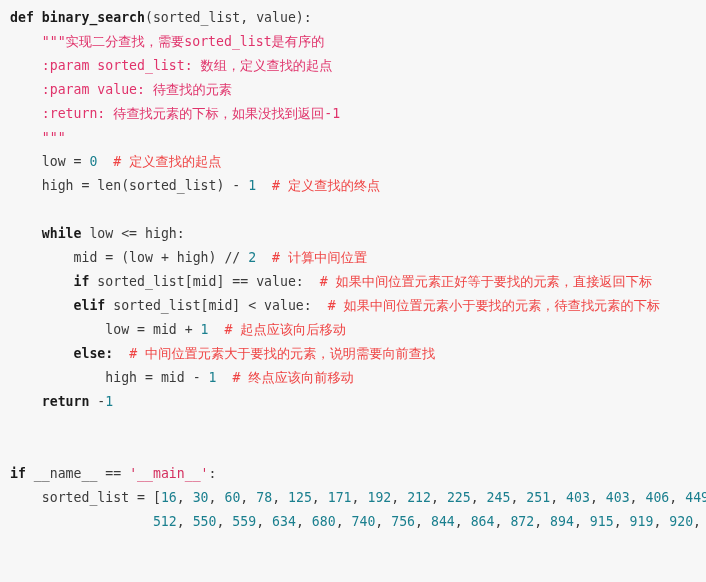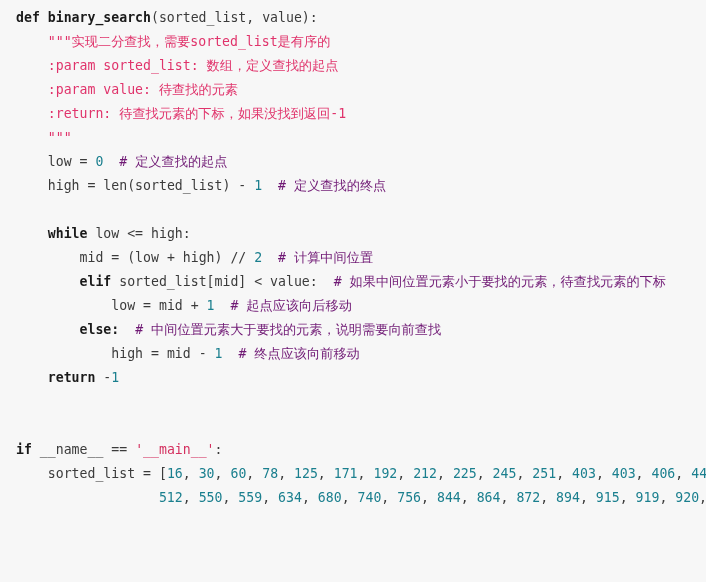--- a/index.html
+++ b/index.html
@@ -10,56 +10,57 @@
   body {
     width: 706px;
     height: 582px;
     overflow: hidden;
     font-family: "DejaVu Sans Mono", "Liberation Mono", monospace;
   }
   #code-view {
     box-sizing: border-box;
     width: 706px;
     height: 582px;
-    padding: 6px 0 0 16px;
+    padding: 6px 0 0 10px;
     background: #f7f7f7;
   }
   .code-line {
     height: 24px;
     line-height: 24px;
     font-size: 13.2px;
     white-space: pre;
     color: #3b3b3b;
     letter-spacing: 0px;
   }
   .tok { white-space: pre; }
   .kw   { color: #1a1a1a; font-weight: bold; }
   .name { color: #1a1a1a; font-weight: bold; }
   .plain{ color: #3b3b3b; }
   .num  { color: #1a7f8e; }
   .str  { color: #d4305f; }
   .doc  { color: #e0336b; }
-  .cmt  { color: #701a75; }
+  .cmt  { color: #ef4444; }
   .op   { color: #3b3b3b; }
 </style>
 </head>
 <body>
 
 <div id="code-view">
     <div class="code-line"><span class="tok kw">def </span><span class="tok name">binary_search</span><span class="tok plain">(sorted_list, value):</span></div>
     <div class="code-line"><span class="tok doc">    """实现二分查找，需要sorted_list是有序的</span></div>
     <div class="code-line"><span class="tok doc">    :param sorted_list: 数组，定义查找的起点</span></div>
     <div class="code-line"><span class="tok doc">    :param value: 待查找的元素</span></div>
     <div class="code-line"><span class="tok doc">    :return: 待查找元素的下标，如果没找到返回-1</span></div>
     <div class="code-line"><span class="tok doc">    """</span></div>
     <div class="code-line"><span class="tok plain">    low </span><span class="tok op">= </span><span class="tok num">0</span><span class="tok plain">  </span><span class="tok cmt"># 定义查找的起点</span></div>
     <div class="code-line"><span class="tok plain">    high </span><span class="tok op">= </span><span class="tok plain">len(sorted_list) </span><span class="tok op">- </span><span class="tok num">1</span><span class="tok plain">  </span><span class="tok cmt"># 定义查找的终点</span></div>
     <div class="code-line"><span class="tok plain"></span></div>
     <div class="code-line"><span class="tok plain">    </span><span class="tok kw">while </span><span class="tok plain">low </span><span class="tok op">&lt;= </span><span class="tok plain">high:</span></div>
     <div class="code-line"><span class="tok plain">        mid </span><span class="tok op">= </span><span class="tok plain">(low </span><span class="tok op">+ </span><span class="tok plain">high) </span><span class="tok op">// </span><span class="tok num">2</span><span class="tok plain">  </span><span class="tok cmt"># 计算中间位置</span></div>
+    <div class="code-line"><span class="tok plain">        </span><span class="tok kw">if </span><span class="tok plain">sorted_list[mid] </span><span class="tok op">== </span><span class="tok plain">value:</span><span class="tok plain">  </span><span class="tok cmt"># 如果中间位置元素正好等于要找的元素，直接返回下标</span></div>
     <div class="code-line"><span class="tok plain">        </span><span class="tok kw">elif </span><span class="tok plain">sorted_list[mid] </span><span class="tok op">&lt; </span><span class="tok plain">value:</span><span class="tok plain">  </span><span class="tok cmt"># 如果中间位置元素小于要找的元素，待查找元素的下标</span></div>
     <div class="code-line"><span class="tok plain">            low </span><span class="tok op">= </span><span class="tok plain">mid </span><span class="tok op">+ </span><span class="tok num">1</span><span class="tok plain">  </span><span class="tok cmt"># 起点应该向后移动</span></div>
     <div class="code-line"><span class="tok plain">        </span><span class="tok kw">else:</span><span class="tok plain">  </span><span class="tok cmt"># 中间位置元素大于要找的元素，说明需要向前查找</span></div>
     <div class="code-line"><span class="tok plain">            high </span><span class="tok op">= </span><span class="tok plain">mid </span><span class="tok op">- </span><span class="tok num">1</span><span class="tok plain">  </span><span class="tok cmt"># 终点应该向前移动</span></div>
     <div class="code-line"><span class="tok plain">    </span><span class="tok kw">return </span><span class="tok op">-</span><span class="tok num">1</span></div>
     <div class="code-line"><span class="tok plain"></span></div>
     <div class="code-line"><span class="tok plain"></span></div>
     <div class="code-line"><span class="tok kw">if </span><span class="tok plain">__name__ </span><span class="tok op">== </span><span class="tok str">'__main__'</span><span class="tok plain">:</span></div>
     <div class="code-line"><span class="tok plain">    sorted_list </span><span class="tok op">= </span><span class="tok plain">[</span><span class="tok num">16</span><span class="tok plain">, </span><span class="tok num">30</span><span class="tok plain">, </span><span class="tok num">60</span><span class="tok plain">, </span><span class="tok num">78</span><span class="tok plain">, </span><span class="tok num">125</span><span class="tok plain">, </span><span class="tok num">171</span><span class="tok plain">, </span><span class="tok num">192</span><span class="tok plain">, </span><span class="tok num">212</span><span class="tok plain">, </span><span class="tok num">225</span><span class="tok plain">, </span><span class="tok num">245</span><span class="tok plain">, </span><span class="tok num">251</span><span class="tok plain">, </span><span class="tok num">403</span><span class="tok plain">, </span><span class="tok num">403</span><span class="tok plain">, </span><span class="tok num">406</span><span class="tok plain">, </span><span class="tok num">449</span></div>
     <div class="code-line"><span class="tok plain">                  </span><span class="tok num">512</span><span class="tok plain">, </span><span class="tok num">550</span><span class="tok plain">, </span><span class="tok num">559</span><span class="tok plain">, </span><span class="tok num">634</span><span class="tok plain">, </span><span class="tok num">680</span><span class="tok plain">, </span><span class="tok num">740</span><span class="tok plain">, </span><span class="tok num">756</span><span class="tok plain">, </span><span class="tok num">844</span><span class="tok plain">, </span><span class="tok num">864</span><span class="tok plain">, </span><span class="tok num">872</span><span class="tok plain">, </span><span class="tok num">894</span><span class="tok plain">, </span><span class="tok num">915</span><span class="tok plain">, </span><span class="tok num">919</span><span class="tok plain">, </span><span class="tok num">920</span><span class="tok plain">, </span></div>

